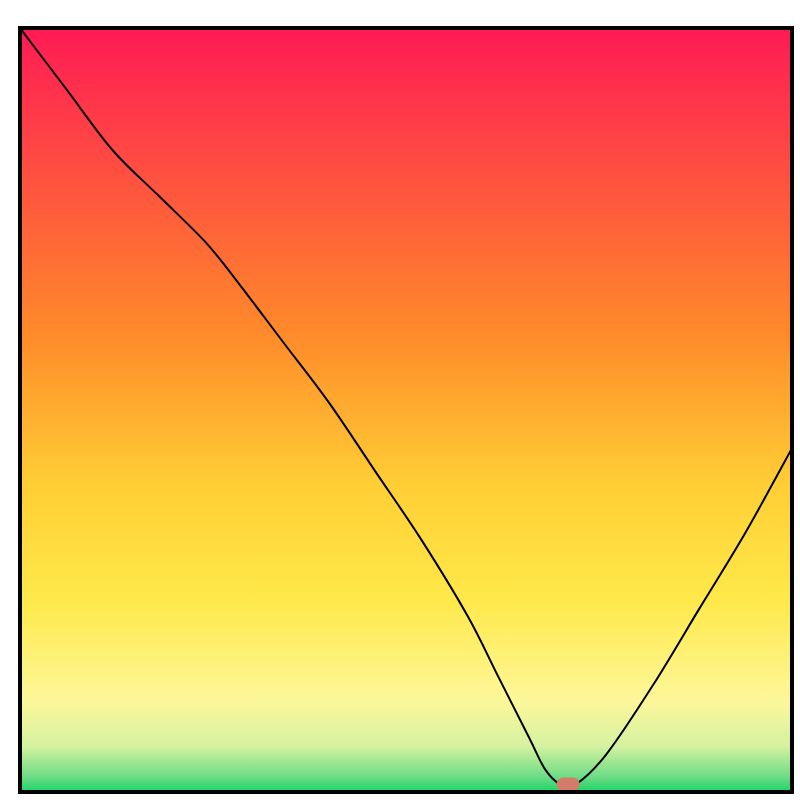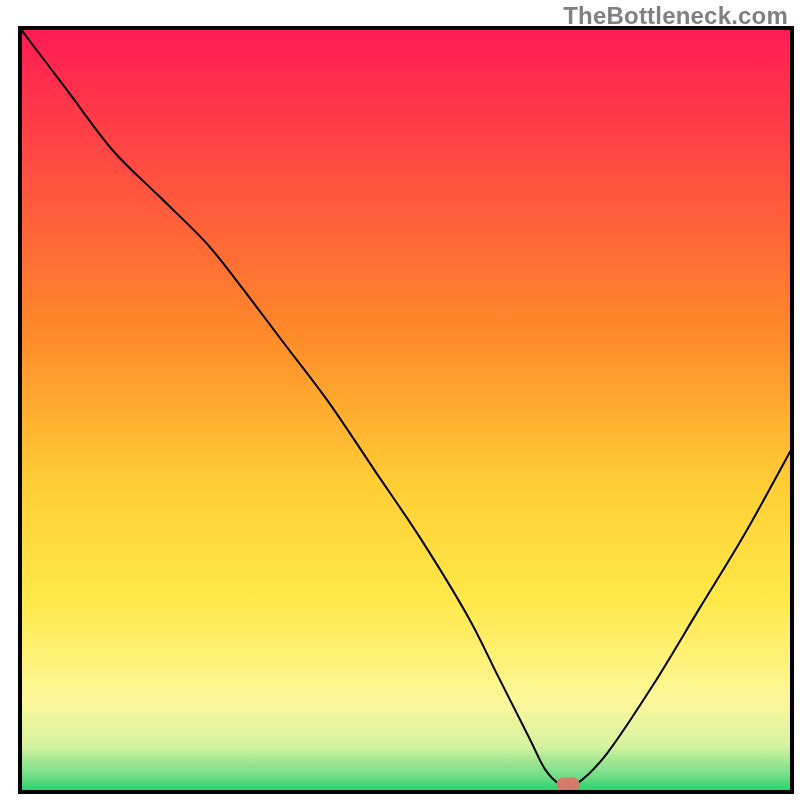--- a/index.html
+++ b/index.html
@@ -29,21 +29,20 @@
   svg.plot {
     position: absolute;
     left: 0;
     top: 0;
   }
 </style>
 </head>
 <body>
 
 <div class="chart-container">
-  <div class="watermark">TheBottleneck.com</div>
   <svg class="plot" width="800" height="800" viewBox="0 0 800 800">
     <defs>
       <linearGradient id="bg-grad" x1="0" y1="0" x2="0" y2="1">
           <stop offset="0.00%" stop-color="#ff1a55"></stop>
           <stop offset="40.00%" stop-color="#ff8a2a"></stop>
           <stop offset="60.00%" stop-color="#ffcf35"></stop>
           <stop offset="75.00%" stop-color="#ffe94a"></stop>
           <stop offset="88.00%" stop-color="#fdf79a"></stop>
           <stop offset="94.00%" stop-color="#d5f2a0"></stop>
           <stop offset="98.00%" stop-color="#6edc86"></stop>

